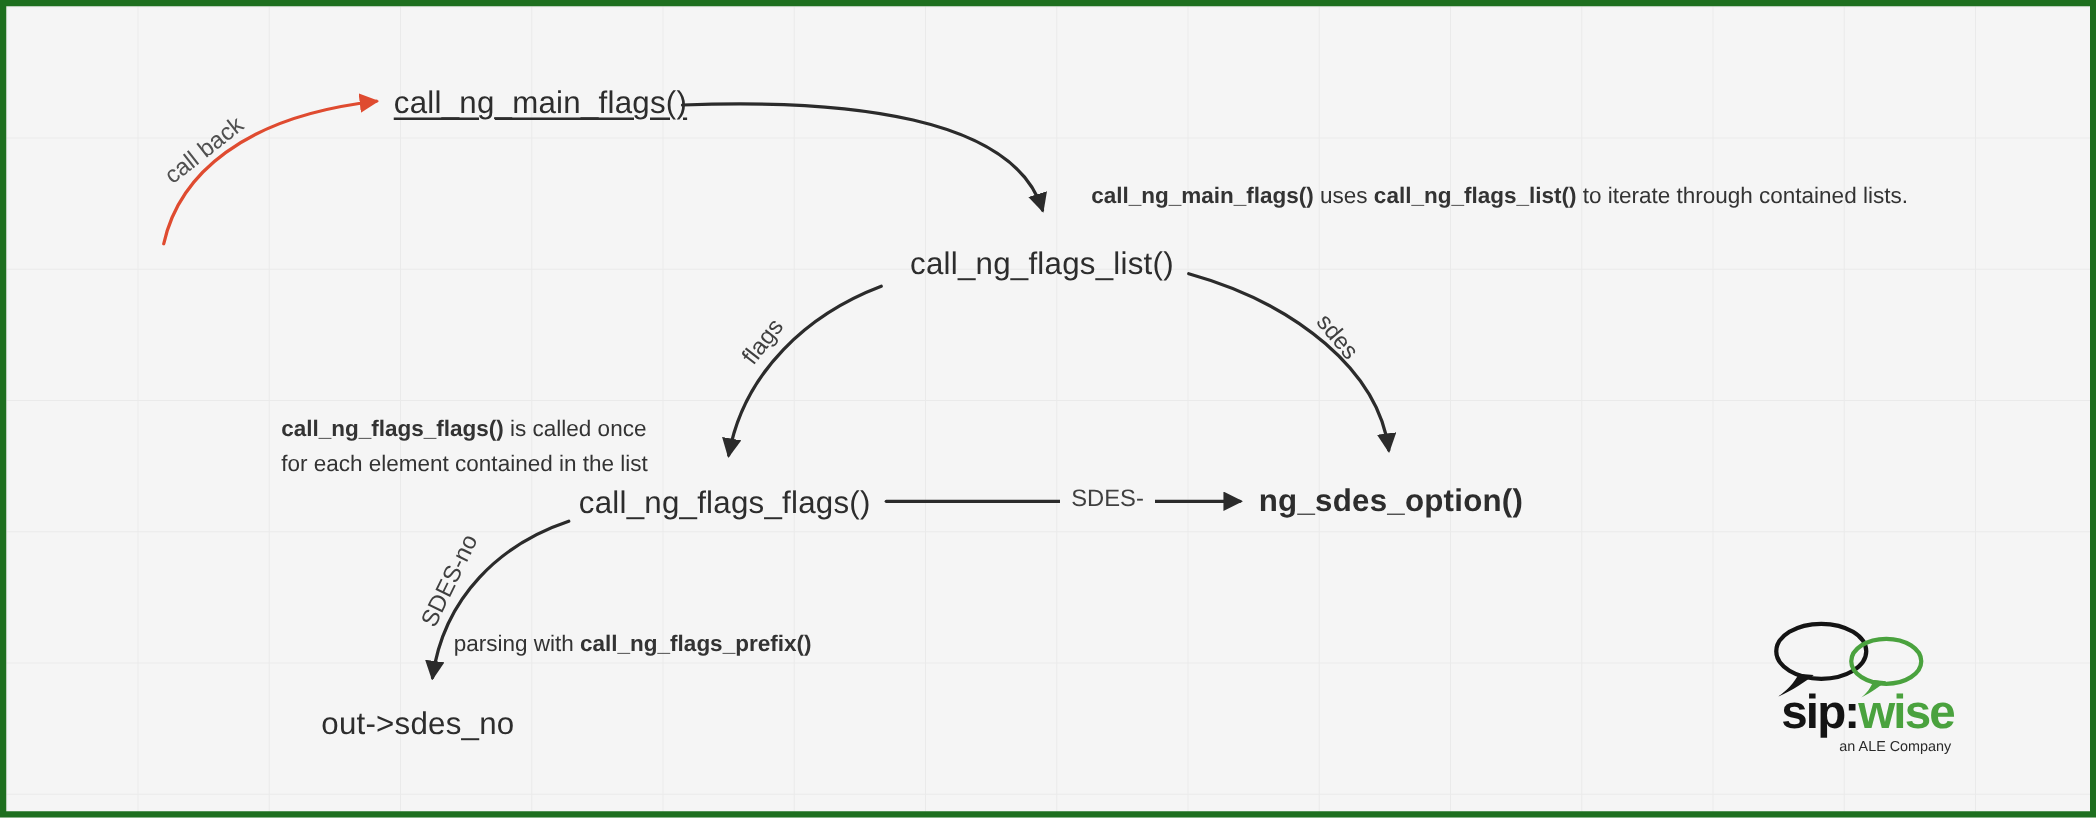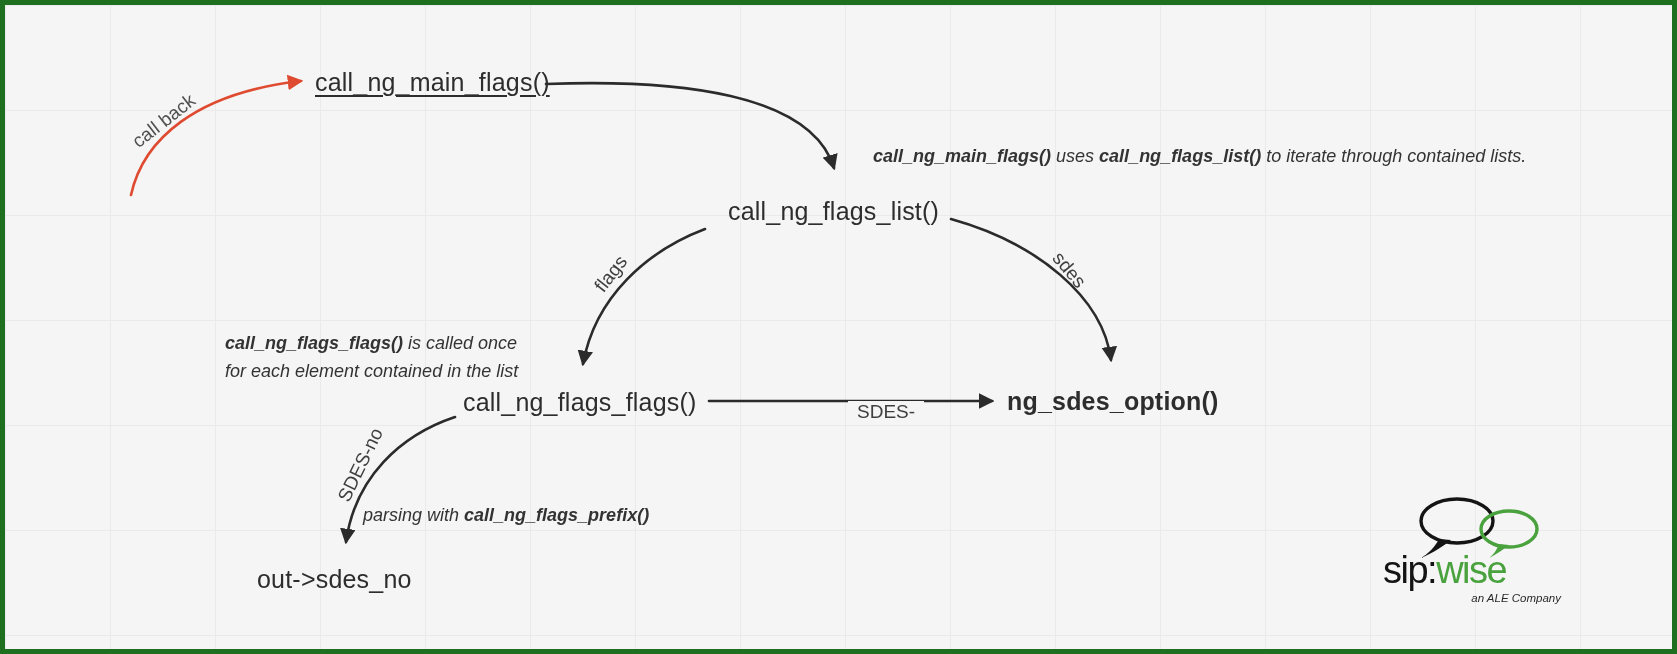--- a/index.html
+++ b/index.html
@@ -38,59 +38,58 @@
 
   .edge-label {
     position: absolute;
     font-size: 19px;
     color: #3f3f3f;
     white-space: nowrap;
   }
   #label-call-back { left: 122px; top: 105px; transform: rotate(-38deg); color: #505050; }
   #label-flags     { left: 586px; top: 258px; transform: rotate(-52deg); }
   #label-sdes      { left: 1044px; top: 254px; transform: rotate(50deg); }
-  #label-sdes-dash { left: 843px; top: 396px; background: #f5f5f5; padding: 0 9px; }
+  #label-sdes-dash { left: 843px; top: 384px; background: #f5f5f5; padding: 0 9px; }
   #label-sdes-no   { left: 316px; top: 449px; transform: rotate(-64deg); }
 
   .note {
     position: absolute;
     font-size: 18px;
-    font-style: italic;
     color: #333333;
     white-space: nowrap;
   }
   .note b { font-weight: 700; }
   #note-main-flags  { left: 868px; top: 141px; }
   #note-flags-flags { left: 220px; top: 324px; line-height: 28px; }
   #note-prefix      { left: 358px; top: 500px; }
 
   .logo {
     position: absolute;
     left: 1378px;
     top: 490px;
     width: 180px;
   }
   .logo-bubbles { display: block; margin-left: 26px; }
   .logo-text {
     font-size: 38px;
-    font-weight: 400;
+    font-weight: 700;
     letter-spacing: -1.5px;
     line-height: 1;
     margin-top: -8px;
     white-space: nowrap;
+    text-align: right;
   }
   .logo-sip  { color: #141414; }
   .logo-wise { color: #4aa23e; }
   .logo-tagline {
     font-size: 11.5px;
     color: #2a2a2a;
     text-align: right;
     margin-top: 3px;
     padding-right: 2px;
-    font-style: italic;
   }
 </style>
 </head>
 <body>
 
 <div class="canvas">
 
   <svg class="edges" width="1677" height="654" viewBox="0 0 1677 654">
     <defs>
       <marker id="ah-black" viewBox="0 0 10 10" refX="8.5" refY="5" markerWidth="6" markerHeight="6" orient="auto-start-reverse">

